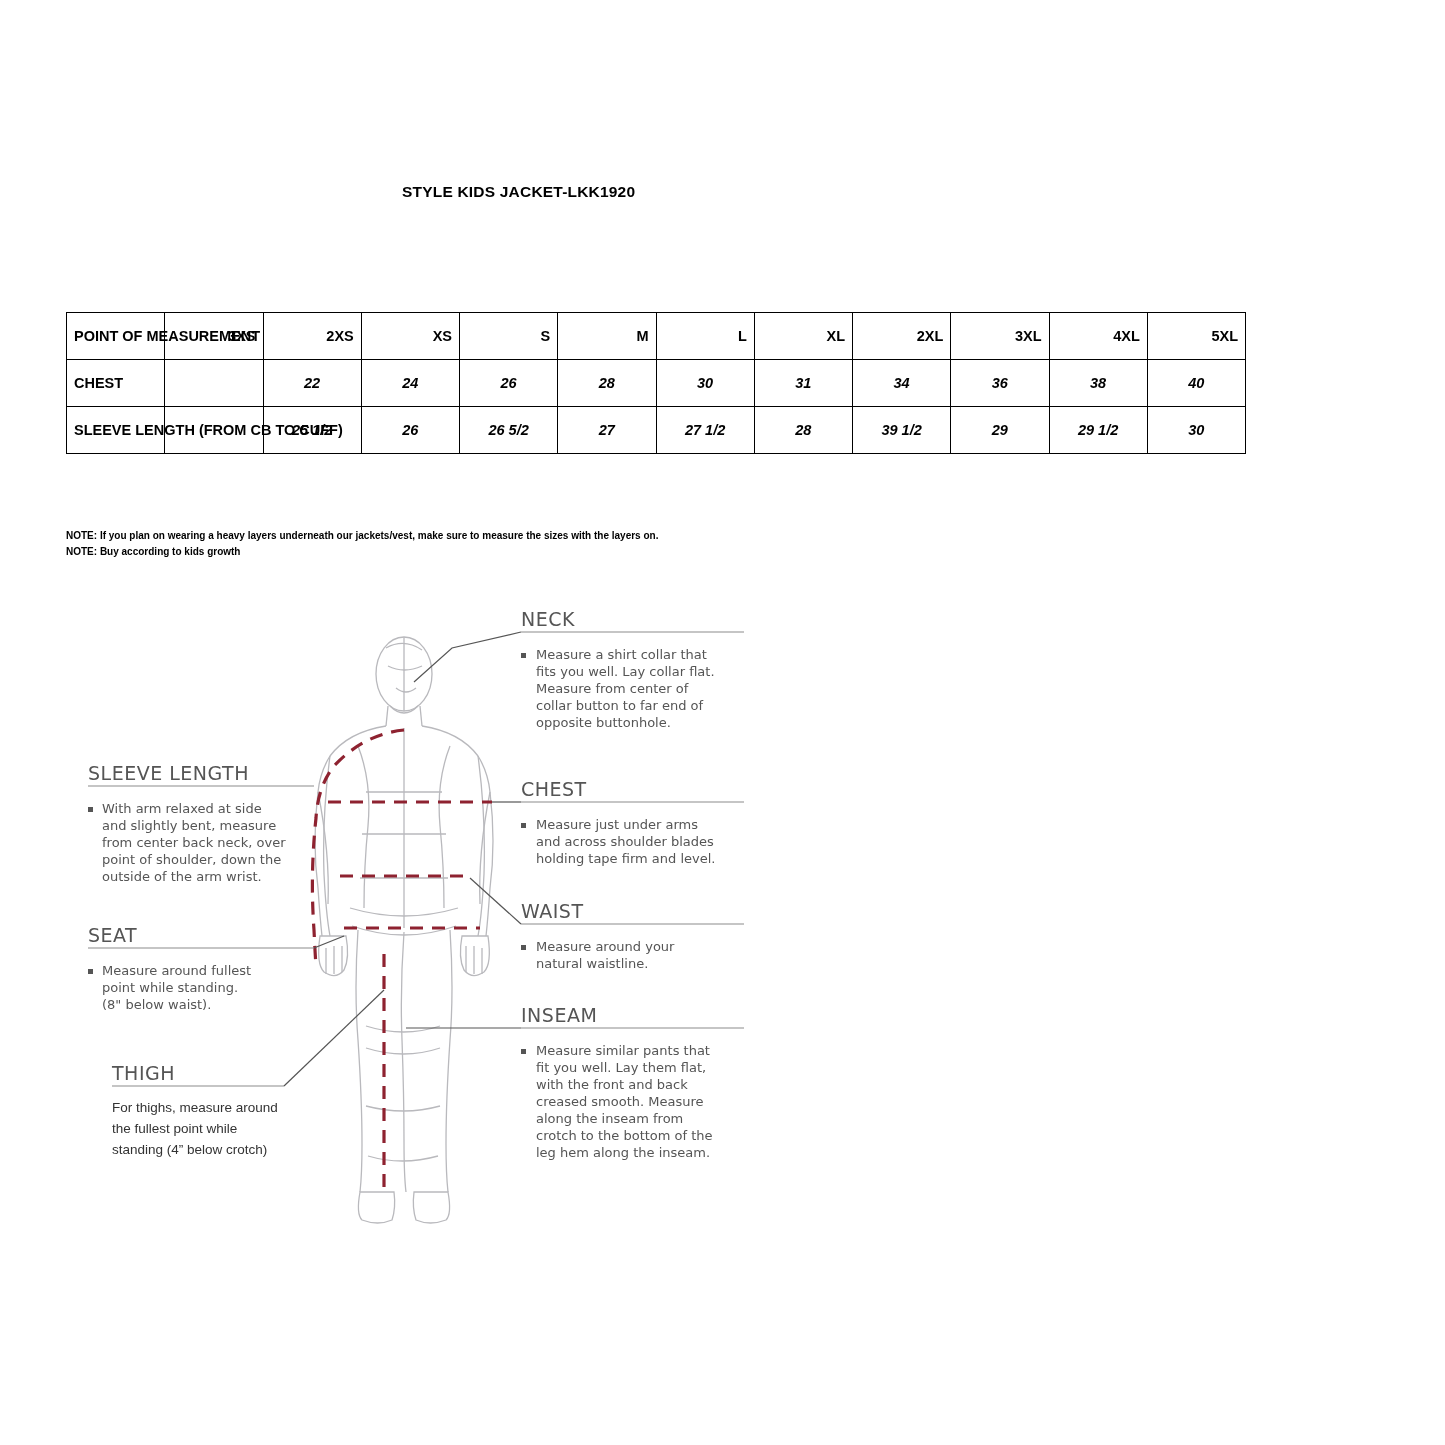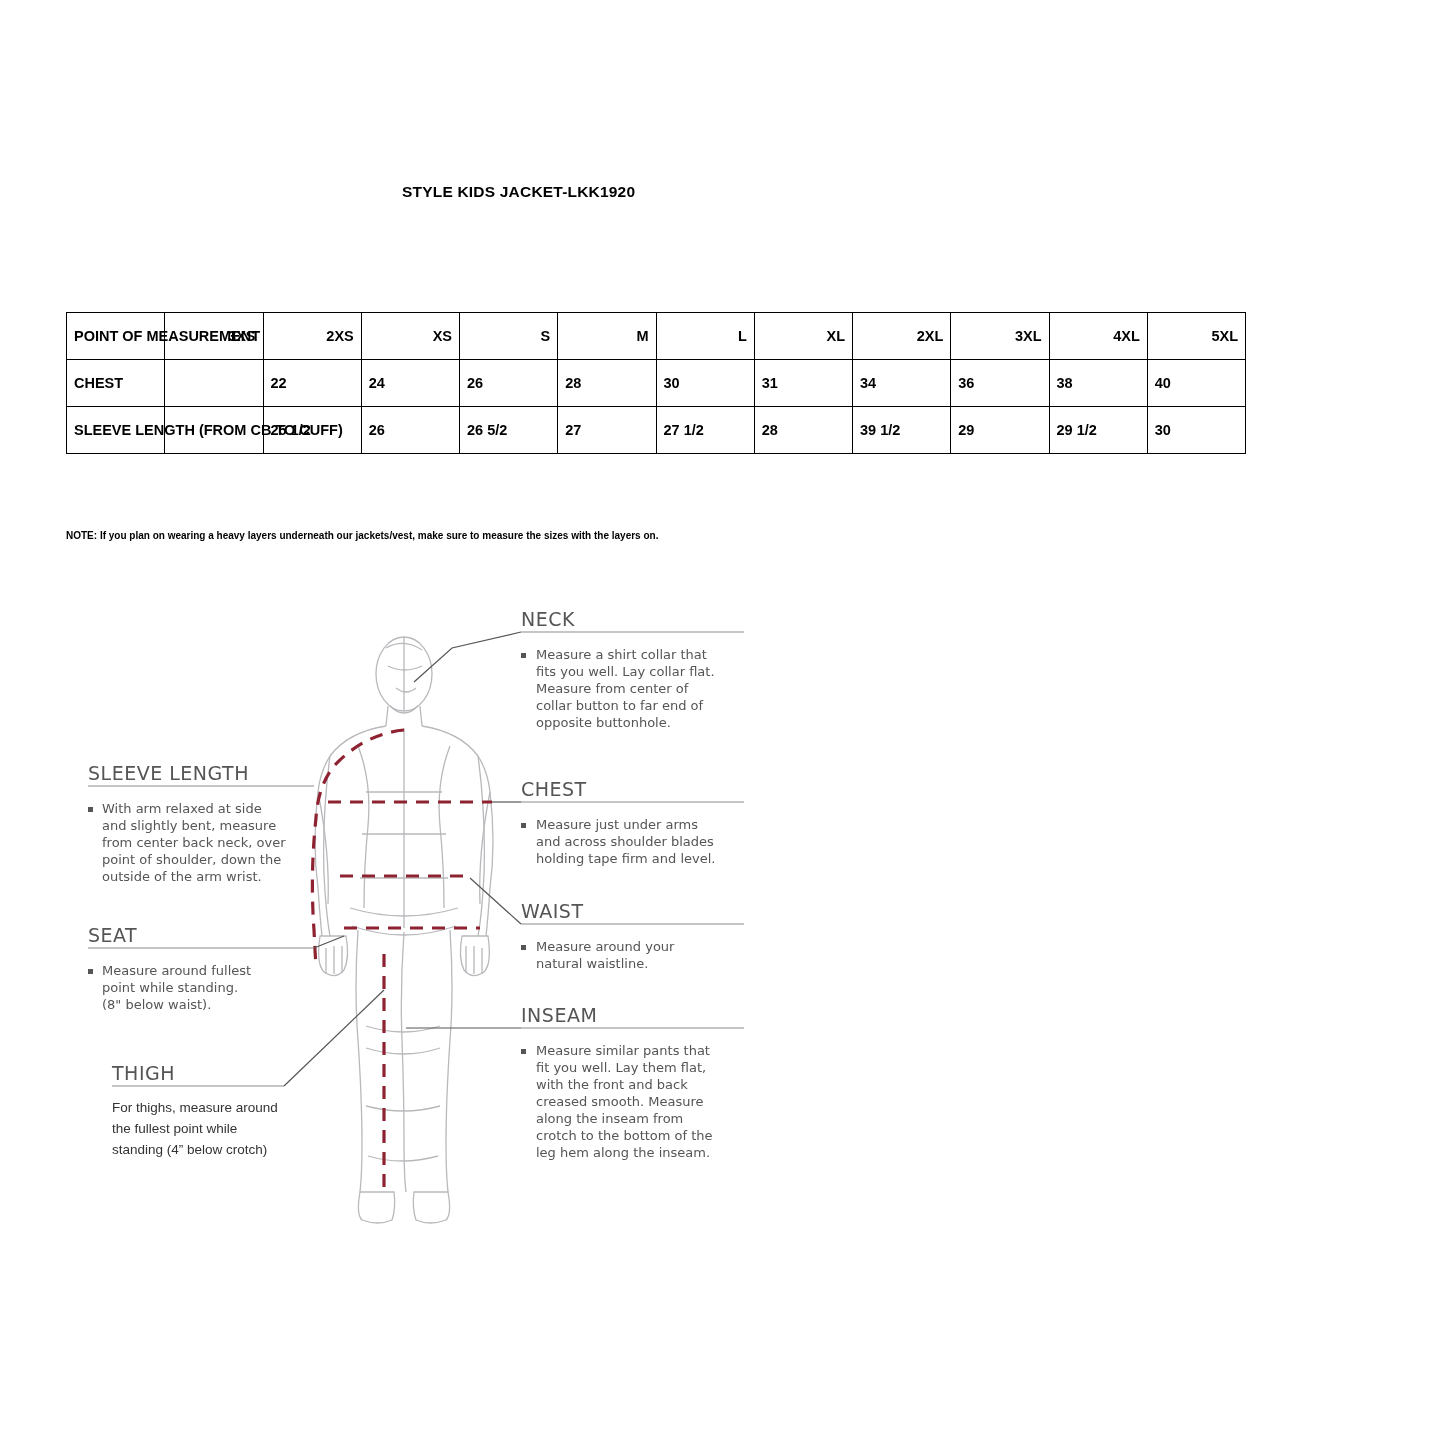--- a/index.html
+++ b/index.html
@@ -51,21 +51,22 @@
     text-align: right;
   }
   table.size-table tr.header td.pom-head {
     text-align: left;
   }
   table.size-table td.label {
     text-align: left;
     width: 340px;
   }
   table.size-table td.val {
-    text-align: left;
+    text-align: center;
+    font-style: italic;
   }
   .notes {
     position: absolute;
     left: 66px;
     top: 528px;
     width: 1200px;
     font-size: 10px;
     font-weight: bold;
     line-height: 1.55;
   }
@@ -152,20 +153,21 @@
       <td class="val">39 1/2</td>
       <td class="val">29</td>
       <td class="val">29 1/2</td>
       <td class="val">30</td>
     </tr>
   </tbody>
     </table>
 
   <div class="notes">
     <div>NOTE: If you plan on wearing a heavy layers underneath our jackets/vest, make sure to measure the sizes with the layers on.</div>
+    <div>NOTE: Buy according to kids growth</div>
   </div>
 
   <div class="diagram">
     <svg width="720" height="680" viewBox="0 0 720 680" xmlns="http://www.w3.org/2000/svg">
 
       <g class="body-line">
 
         <ellipse cx="338" cy="78" rx="28" ry="37"></ellipse>
         <path d="M320 52 q18 -10 36 2"></path>
         <path d="M322 70 q16 8 34 0"></path>

